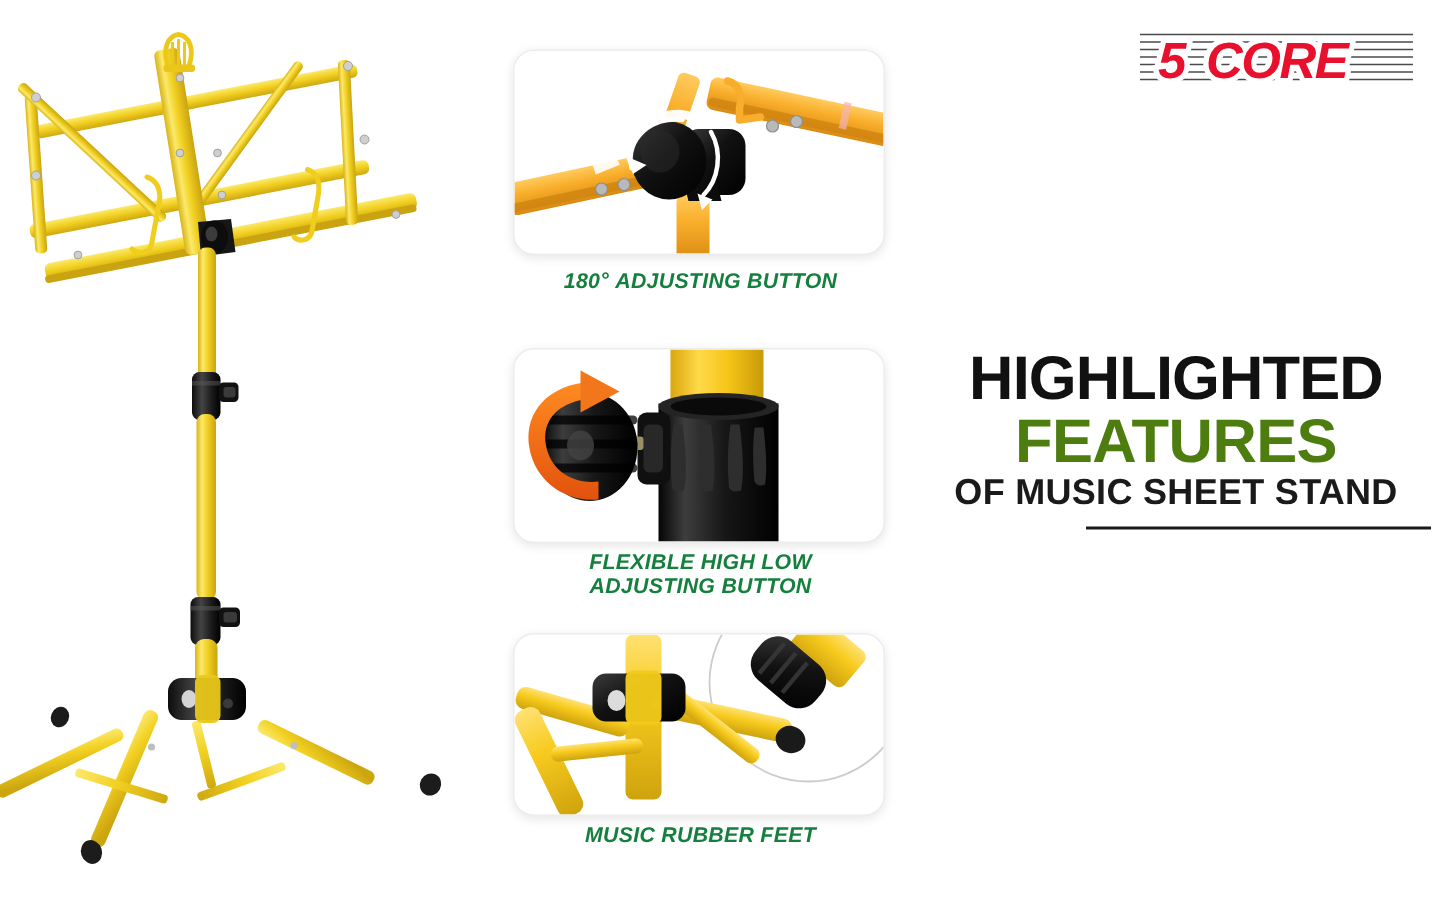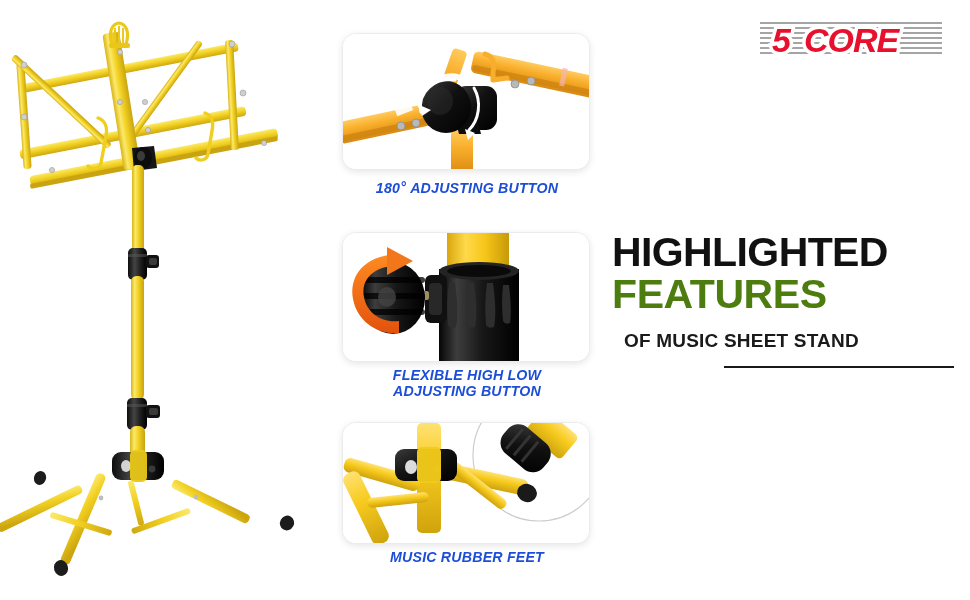--- a/index.html
+++ b/index.html
@@ -24,58 +24,58 @@
     border:1px solid #ececec;
     border-radius:14px;
     box-shadow:0 2px 7px rgba(0,0,0,0.10);
     overflow:hidden;
   }
   .feature-photo{display:block;width:100%;height:100%;}
   .feature-caption{
     position:absolute;left:0;width:262px;text-align:center;
     font-family:"Liberation Sans", sans-serif;
     font-weight:bold;font-style:italic;
-    font-size:14.2px;color:#1d4ed8;
+    font-size:14.2px;color:#15803d;
     letter-spacing:0.2px;line-height:16px;
   }
   .feature-caption .deg{font-size:14.2px;vertical-align:top;position:relative;top:-1px;}
 
   #card-1{top:33px;height:135px;}
   #cap-1{top:180px;}
   #card-2{top:232px;height:128px;}
   #cap-2{top:367px;}
   #card-3{top:422px;height:120px;}
   #cap-3{top:549px;}
 
   
   #brand-logo{
     position:absolute;right:28px;top:16px;width:182px;height:46px;
   }
 
   
   #headline{
     position:absolute;left:612px;top:232px;width:344px;
-    text-align:left;
+    text-align:center;
   }
   #headline-1{
     font-family:"Liberation Sans", sans-serif;
     font-weight:bold;font-size:41px;line-height:41px;
     color:#111111;letter-spacing:-0.6px;margin:0;
     white-space:nowrap;
   }
   #headline-2{
     font-family:"Liberation Sans", sans-serif;
     font-weight:bold;font-size:41px;line-height:43px;
     color:#4d7c0f;letter-spacing:-0.4px;margin:0;
     white-space:nowrap;
   }
   #headline-3{
     font-family:"Liberation Sans", sans-serif;
-    font-weight:bold;font-size:19px;line-height:26px;
-    color:#1a1a1a;letter-spacing:0.2px;margin:12px;
+    font-weight:bold;font-size:24px;line-height:26px;
+    color:#1a1a1a;letter-spacing:0.2px;margin:0;
     white-space:nowrap;
   }
   #headline-rule{
     margin-top:9px;margin-left:auto;margin-right:2px;
     width:230px;height:2px;background:#1a1a1a;
   }
 </style>
 </head>
 <body>
 

